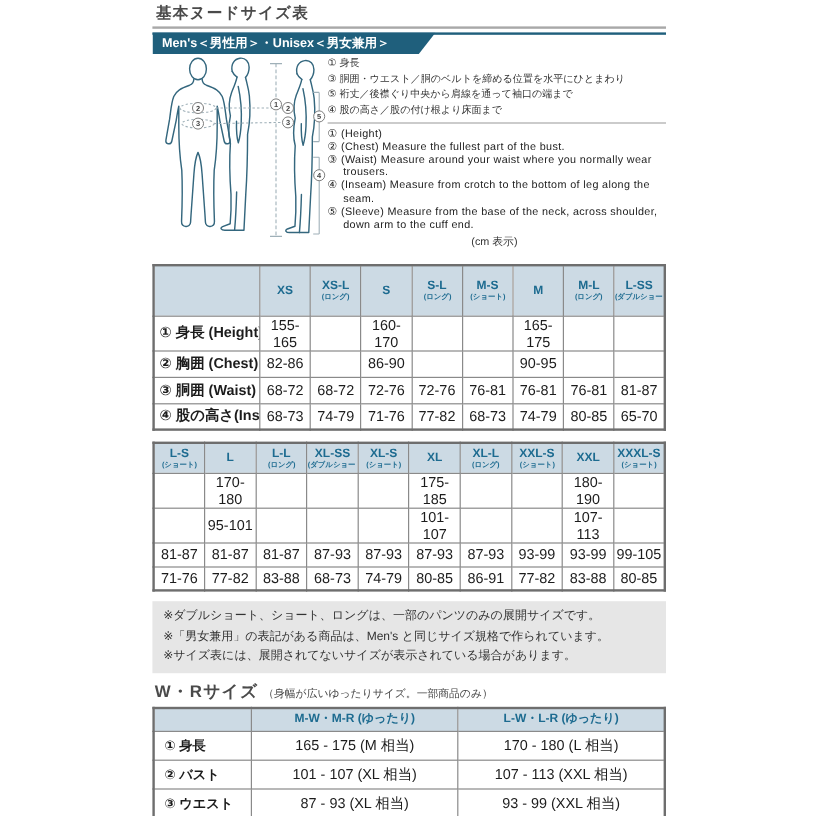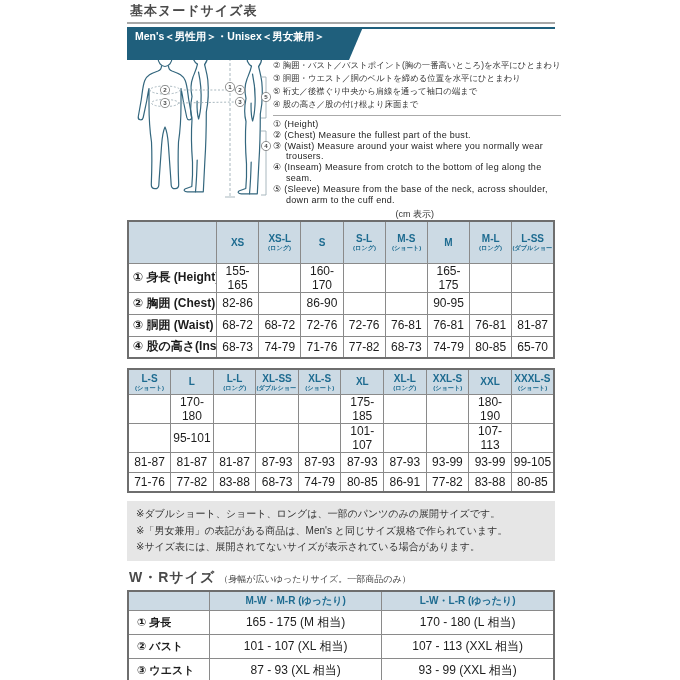--- a/index.html
+++ b/index.html
@@ -13,21 +13,21 @@
   
   .page-title{
     margin:0;font-size:13px;font-weight:bold;color:#4a4a4a;
     padding:0 0 2px 3px;border-bottom:2px solid #a8a8a8;letter-spacing:1px;
   }
 
   
   .banner-bar{position:relative;height:18px;margin-top:3px;}
   .banner-bar::before{content:"";position:absolute;left:0;right:0;top:0;height:2px;background:#1f5f7c;}
   .banner-fill{
-    position:absolute;left:0;top:0;width:236px;height:33px;background:#1f5f7c;
+    position:absolute;left:0;top:0;width:236px;height:18px;background:#1f5f7c;
     clip-path:polygon(0 0,100% 0,calc(100% - 14px) 100%,0 100%);
     color:#fff;font-size:10.5px;font-weight:bold;line-height:18px;padding-left:8px;
     box-sizing:border-box;white-space:nowrap;
   }
 
   .measure-heading{margin:4px 0 2px 145px;font-size:12px;font-weight:bold;color:#333;}
 
   
   .measure-row{display:flex;height:172px;}
   .diagram{flex:0 0 146px;}
@@ -148,21 +148,20 @@
         <circle class="marker-circle" cx="139" cy="52" r="4.6"></circle>
         <text class="marker-num" x="139" y="54.3">5</text>
         <circle class="marker-circle" cx="139" cy="101" r="4.6"></circle>
         <text class="marker-num" x="139" y="103.3">4</text>
       </g>
     </svg>
 
     <div class="measure-text">
       <ul class="jp-list">
         <li>① 身長</li>
-        <li>② 胸囲・バスト／バストポイント(胸の一番高いところ)を水平にひとまわり</li>
         <li>③ 胴囲・ウエスト／胴のベルトを締める位置を水平にひとまわり</li>
         <li>⑤ 裄丈／後襟ぐり中央から肩線を通って袖口の端まで</li>
         <li>④ 股の高さ／股の付け根より床面まで</li>
       </ul>
       <div class="divider"></div>
       <ul class="en-list">
         <li>① (Height)</li>
         <li>② (Chest) Measure the fullest part of the bust.</li>
         <li>③ (Waist) Measure around your waist where you normally wear trousers.</li>
         <li>④ (Inseam) Measure from crotch to the bottom of leg along the seam.</li>

